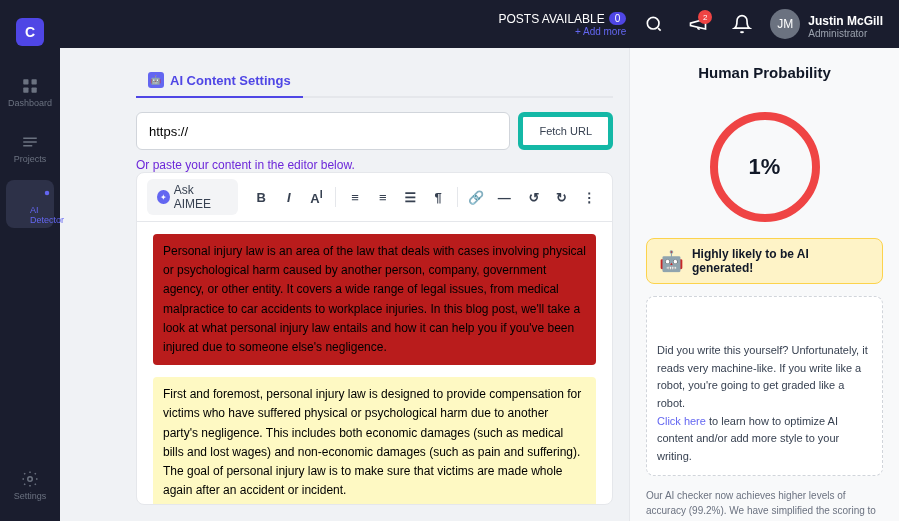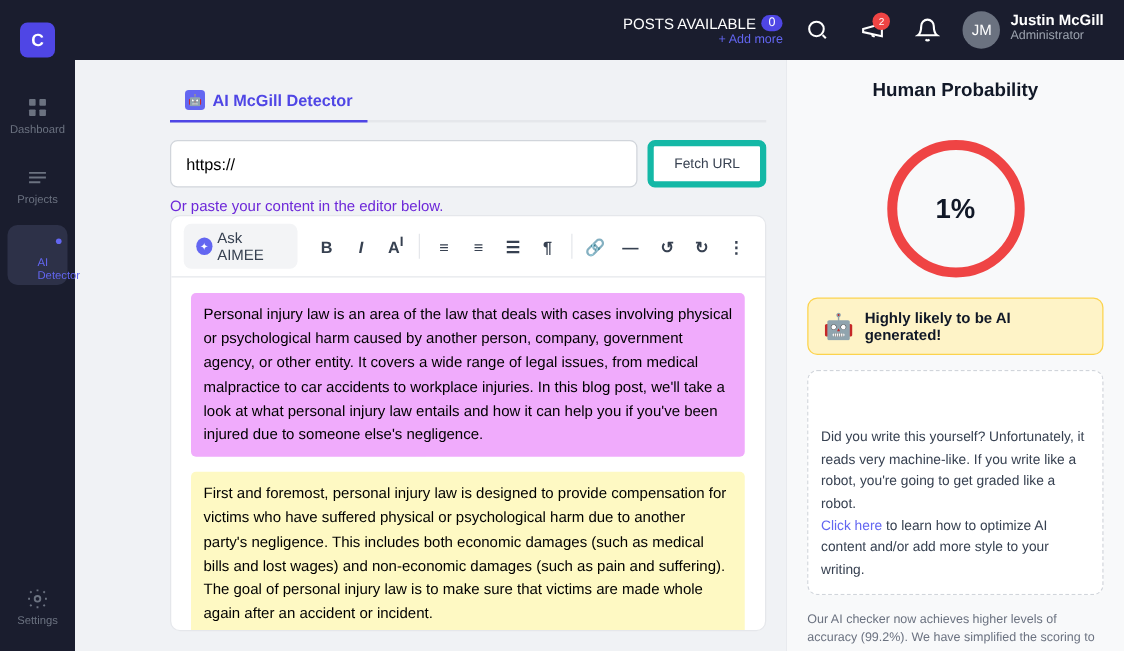--- a/index.html
+++ b/index.html
@@ -113,21 +113,21 @@
       background: #ef4444;
       border-radius: 50%;
       font-size: 8px;
       color: white;
       display: flex;
       align-items: center;
       justify-content: center;
     }
     .header-user {
       display: flex;
-      align-items: flex-start;
+      align-items: flex-end;
       gap: 8px;
       color: white;
       cursor: pointer;
     }
     .avatar {
       width: 30px;
       height: 30px;
       background: #6b7280;
       border-radius: 50%;
       display: flex;
@@ -288,21 +288,21 @@
       overflow-y: auto;
       padding: 12px 16px;
     }
     .paragraph {
       font-size: 12px;
       line-height: 1.6;
       margin-bottom: 12px;
       padding: 8px 10px;
       border-radius: 4px;
     }
-    .para-red { background: #f0abfc; }
+    .para-red { background: #b91c1c; }
     .para-yellow { background: #fef9c3; }
 
     
     .right-panel {
       width: 270px;
       background: #f8f9fa;
       border-left: 1px solid #e5e7eb;
       display: flex;
       flex-direction: column;
       overflow-y: auto;
@@ -458,21 +458,21 @@
   </div>
 </div>
 
 <div class="main-content">
 
   <div class="editor-section">
 
     <div class="tab-header">
       <div class="tab-item active">
         <div class="tab-icon">🤖</div>
-        <span>AI McGill Detector</span>
+        <span>AI Content Settings</span>
       </div>
     </div>
 
     <div class="url-row">
       <input class="url-input" type="text" value="https://" style="">
       <button class="fetch-btn">Fetch URL</button>
     </div>
 
     <p class="paste-hint">Or paste your content in the editor below.</p>
 

